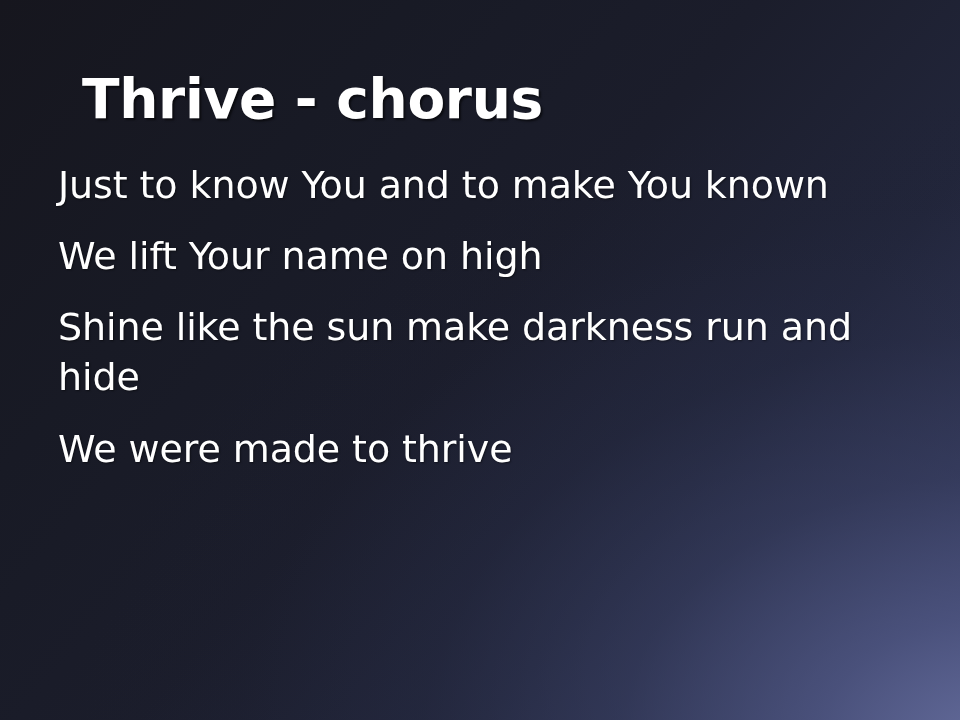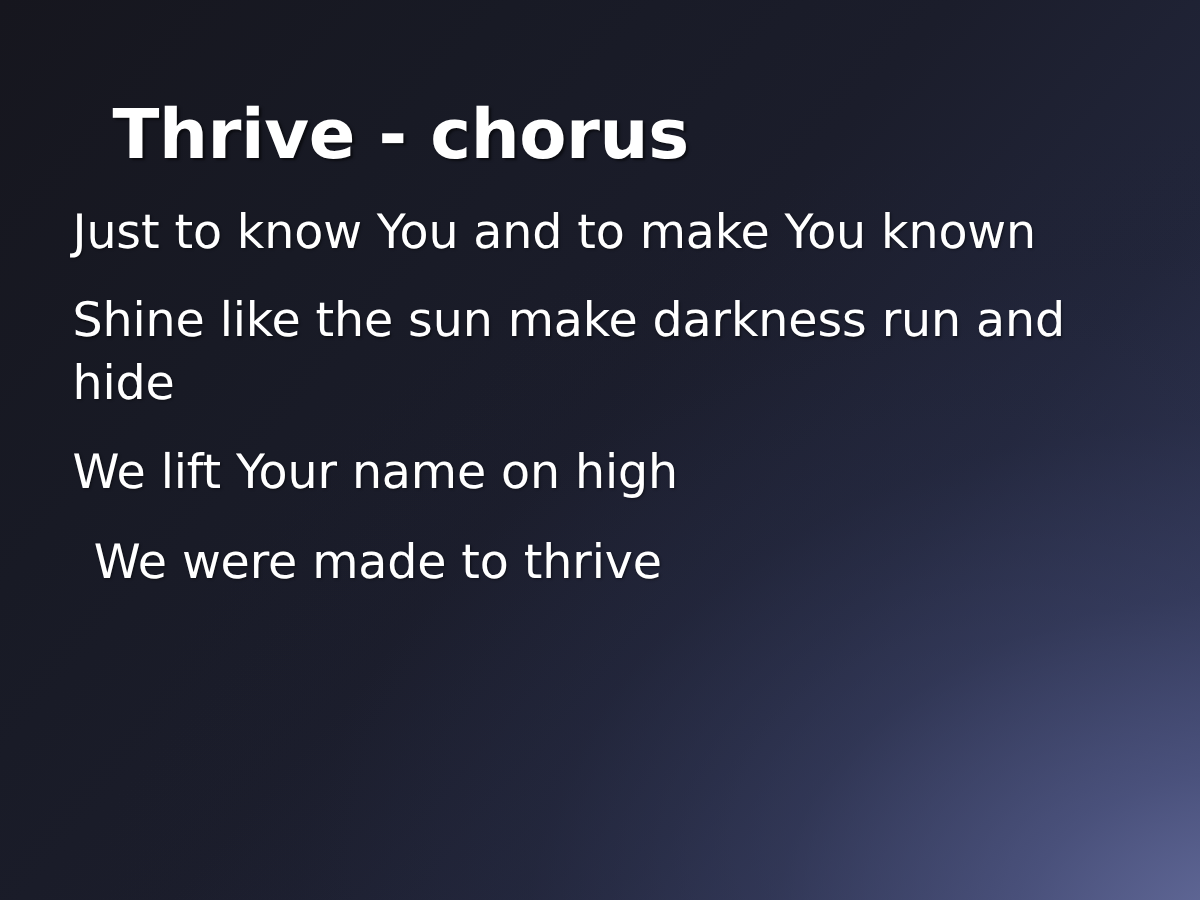--- a/index.html
+++ b/index.html
@@ -35,21 +35,21 @@
 
   
   .title-block {
     position: absolute;
     left: 78px;
     top: 66px;
     width: 830px;
   }
 
   .slide-title {
-    margin: 12px;
+    margin: 4px;
     font-family: "DejaVu Sans", "Liberation Sans", sans-serif;
     font-size: 55px;
     font-weight: bold;
     font-style: normal;
     line-height: 1.08;
     color: #ffffff;
     letter-spacing: -0.3px;
     white-space: nowrap;
     text-shadow: 2px 2px 2px rgba(0,0,0,0.55);
   }
@@ -68,32 +68,31 @@
     font-size: 38px;
     font-weight: normal;
     line-height: 1.32;
     color: #ffffff;
     letter-spacing: -0.1px;
     text-shadow: 1px 1px 2px rgba(0,0,0,0.45);
   }
 
   .lyric-line:last-child {
     margin-bottom: 0;
-    margin-left: 17px;
   }
 </style>
 </head>
 <body>
 
 <div id="slide">
 
   <div class="title-block">
     <h1 class="slide-title">Thrive - chorus</h1>
   </div>
 
   <div class="body-block">
     <p class="lyric-line">Just to know You and to make You known</p>
+    <p class="lyric-line">We lift Your name on high</p>
     <p class="lyric-line">Shine like the sun make darkness run and hide</p>
-    <p class="lyric-line">We lift Your name on high</p>
     <p class="lyric-line">We were made to thrive</p>
   </div>
 
 </div>
 
 </body></html>

